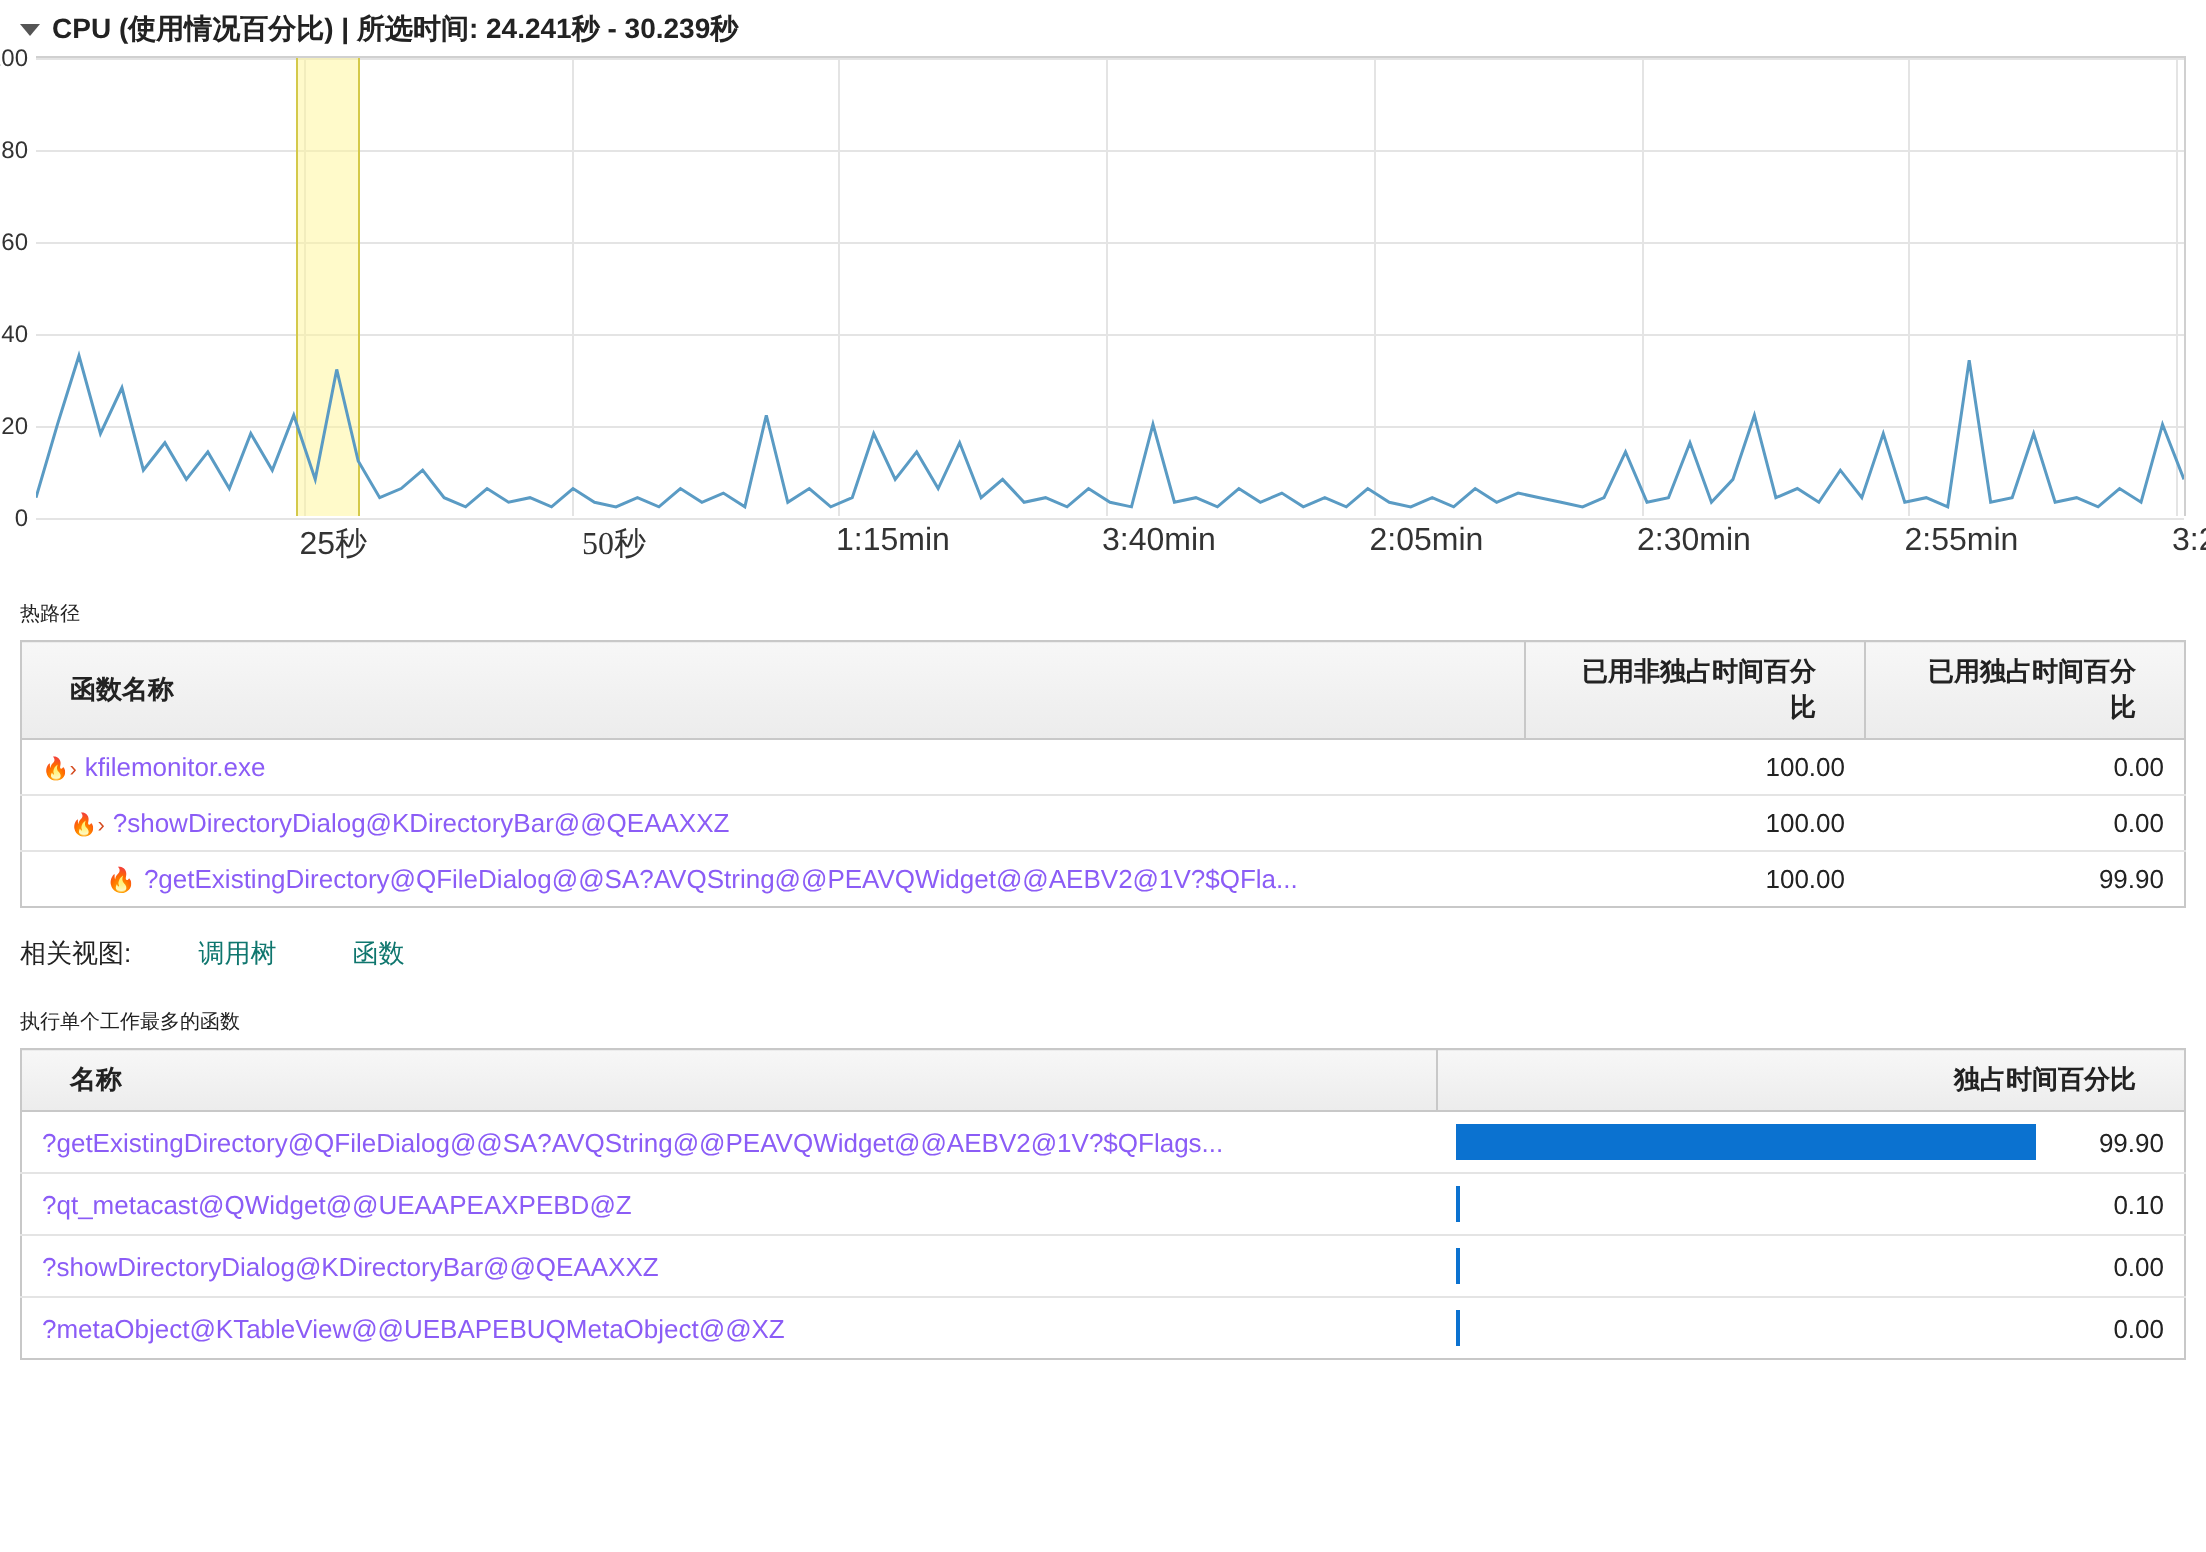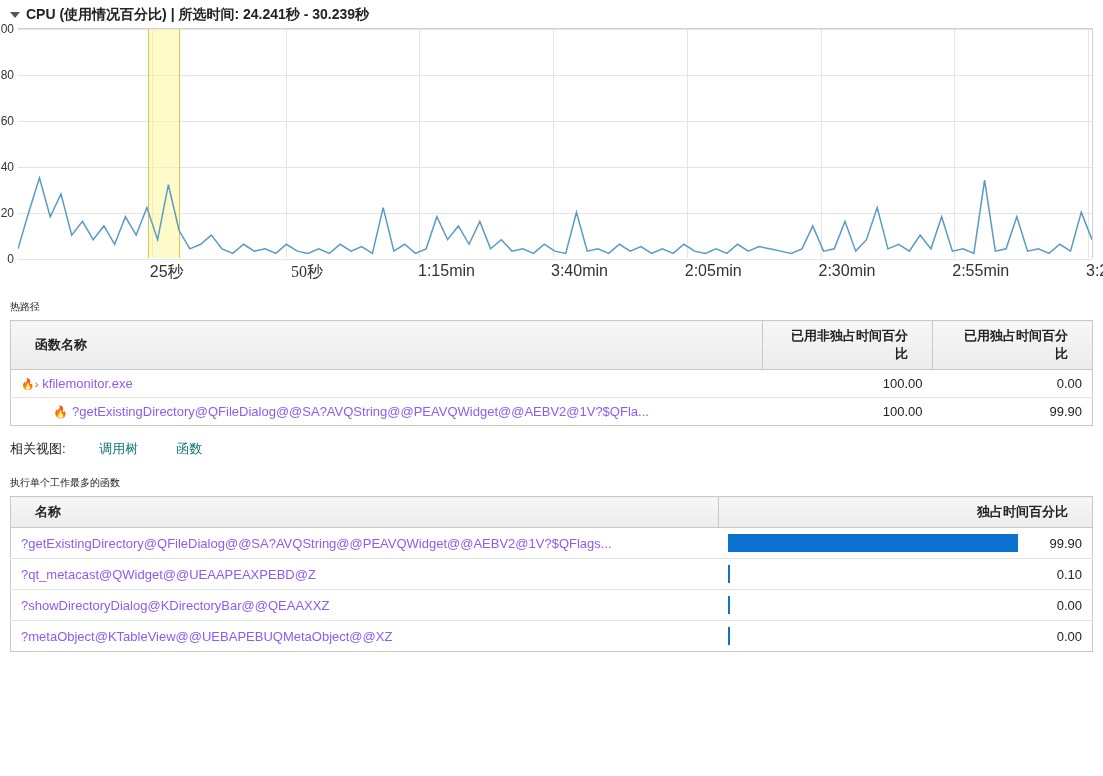--- a/index.html
+++ b/index.html
@@ -218,20 +218,25 @@
       <th class="num" style="width:160px">已用独占时间百分比</th>
     </tr>
   </thead>
   <tbody id="hotpath-body">
       <tr>
         <td><span class="flame-small">🔥›</span><span class="fn-link">kfilemonitor.exe</span></td>
         <td class="num">100.00</td>
         <td class="num">0.00</td>
       </tr>
       <tr>
+        <td class="indent-1"><span class="flame-small">🔥›</span><span class="fn-link">?showDirectoryDialog@KDirectoryBar@@QEAAXXZ</span></td>
+        <td class="num">100.00</td>
+        <td class="num">0.00</td>
+      </tr>
+      <tr>
         <td class="indent-2"><span class="flame">🔥</span><span class="fn-link">?getExistingDirectory@QFileDialog@@SA?AVQString@@PEAVQWidget@@AEBV2@1V?$QFla...</span></td>
         <td class="num">100.00</td>
         <td class="num">99.90</td>
       </tr>
     </tbody>
 </table>
 
 <div class="related-row">
   <span class="related-label">相关视图:</span>
   <span id="related-links"><span class="link">调用树</span><span class="link">函数</span></span>

